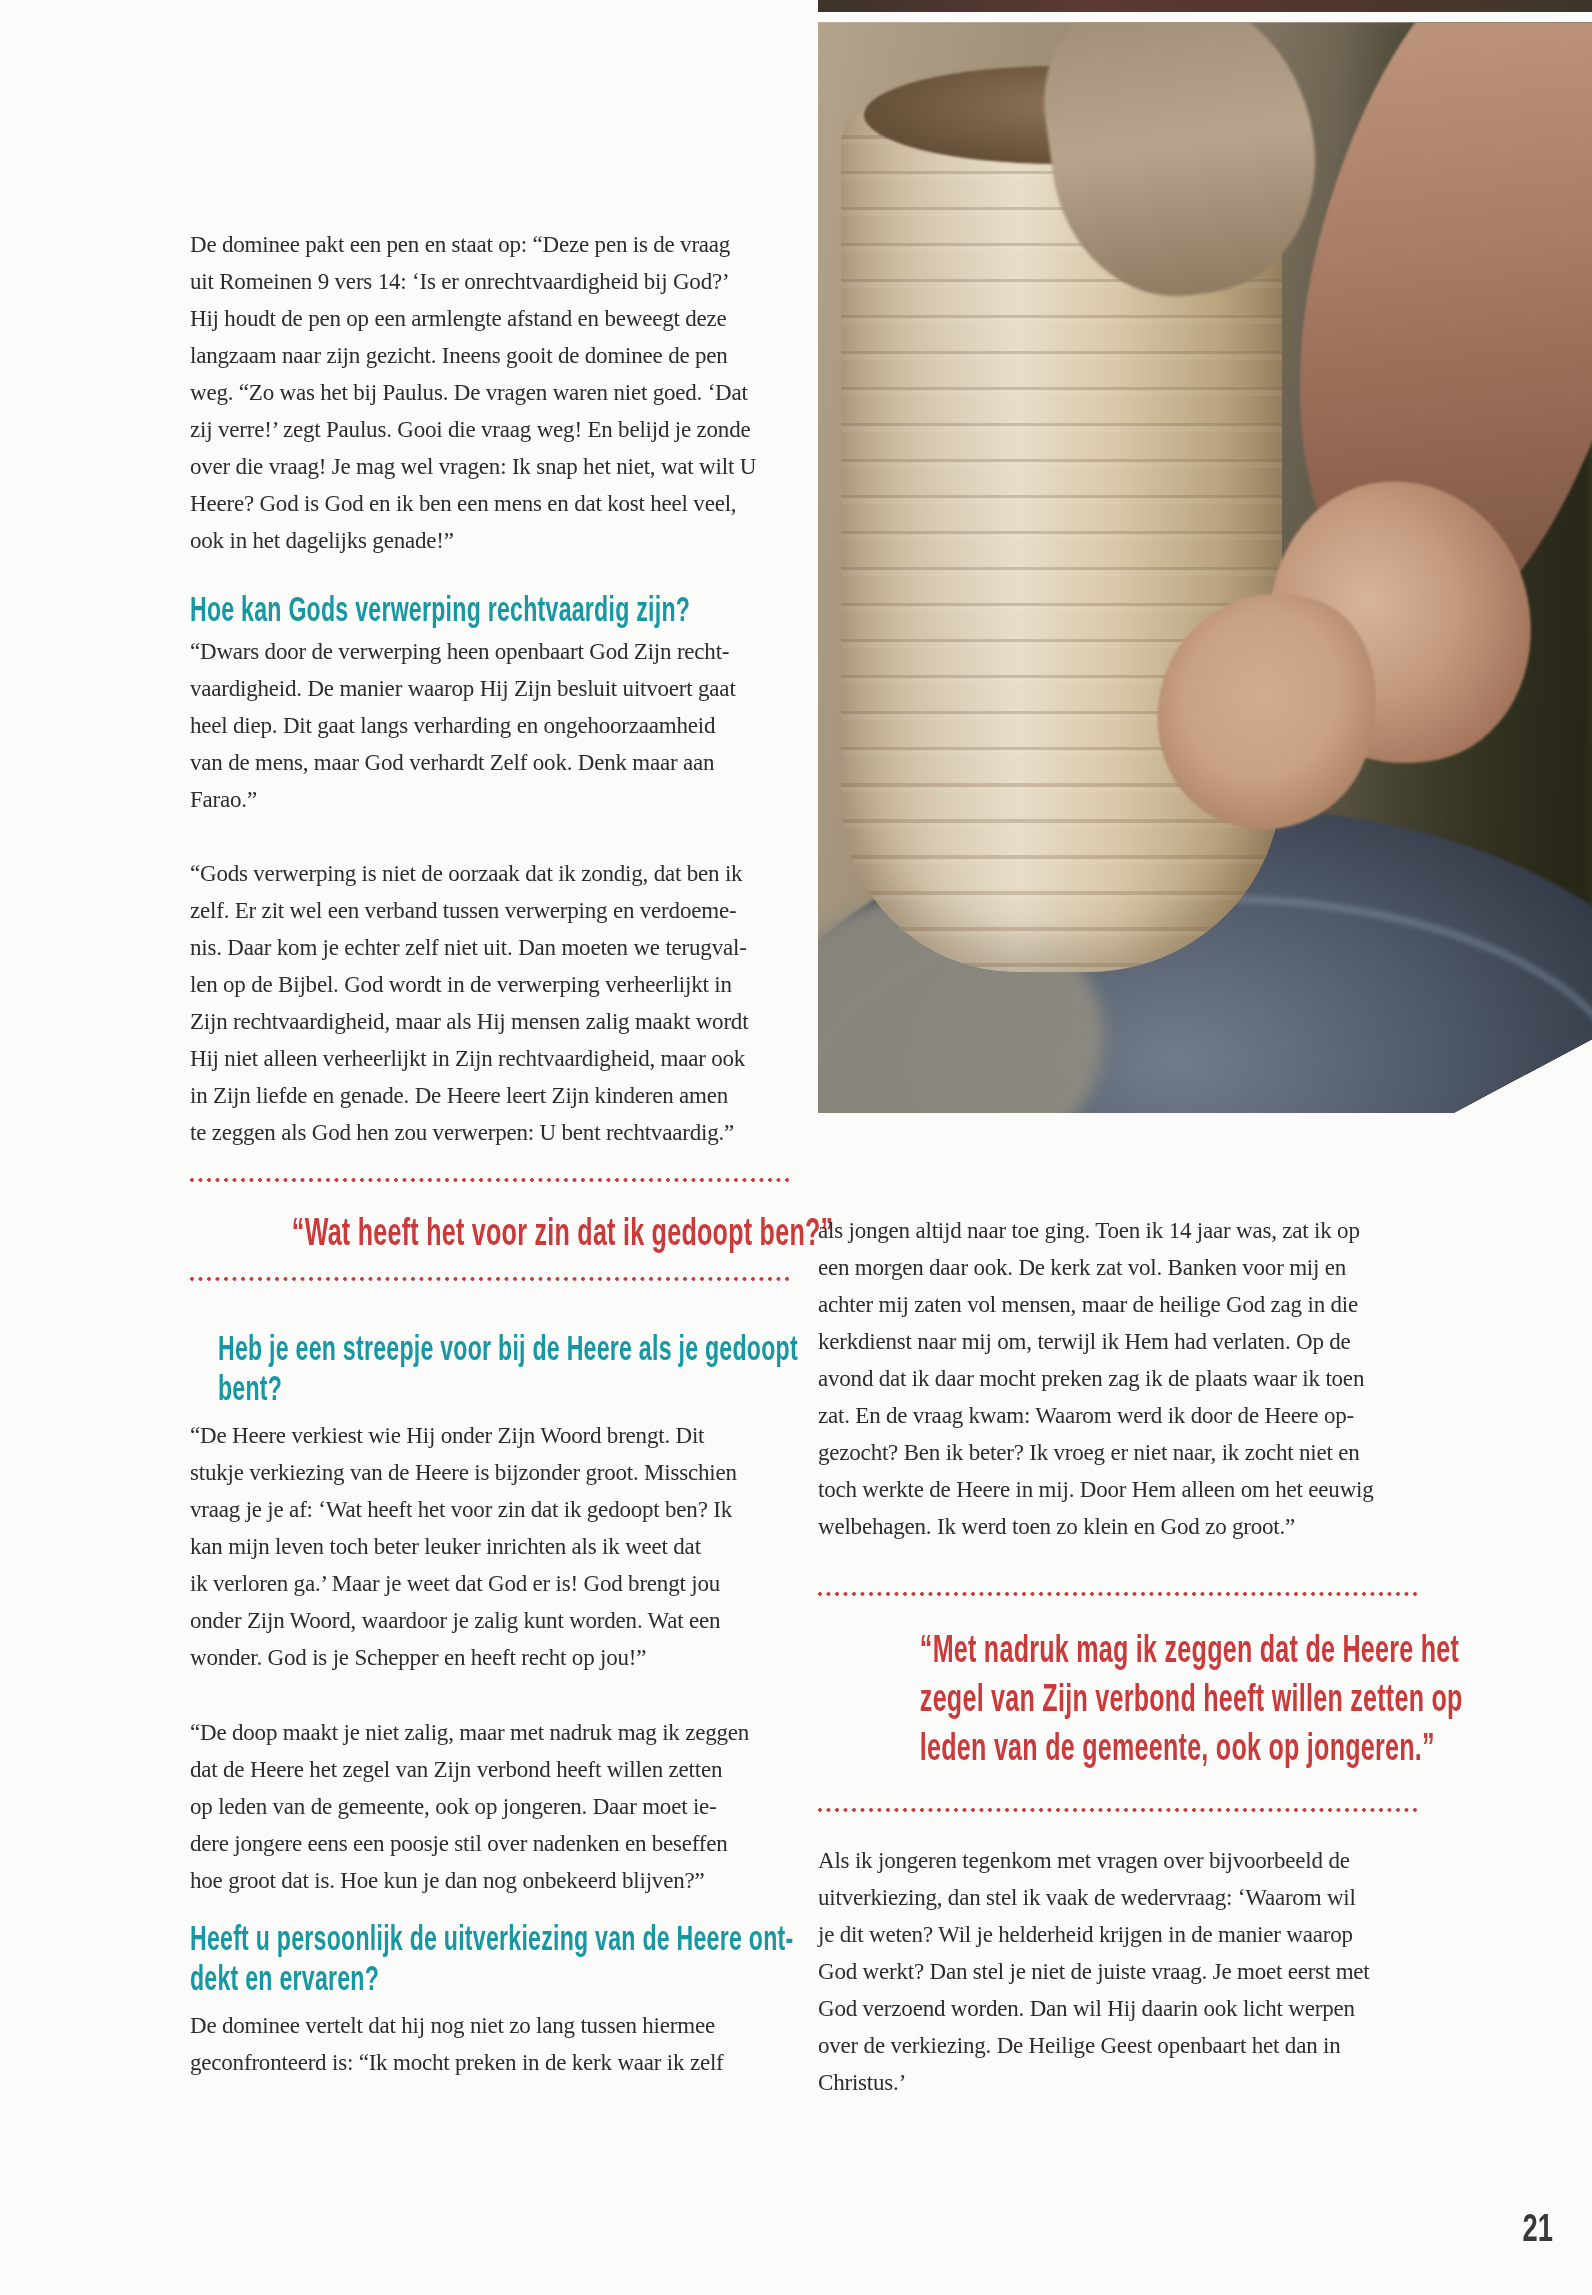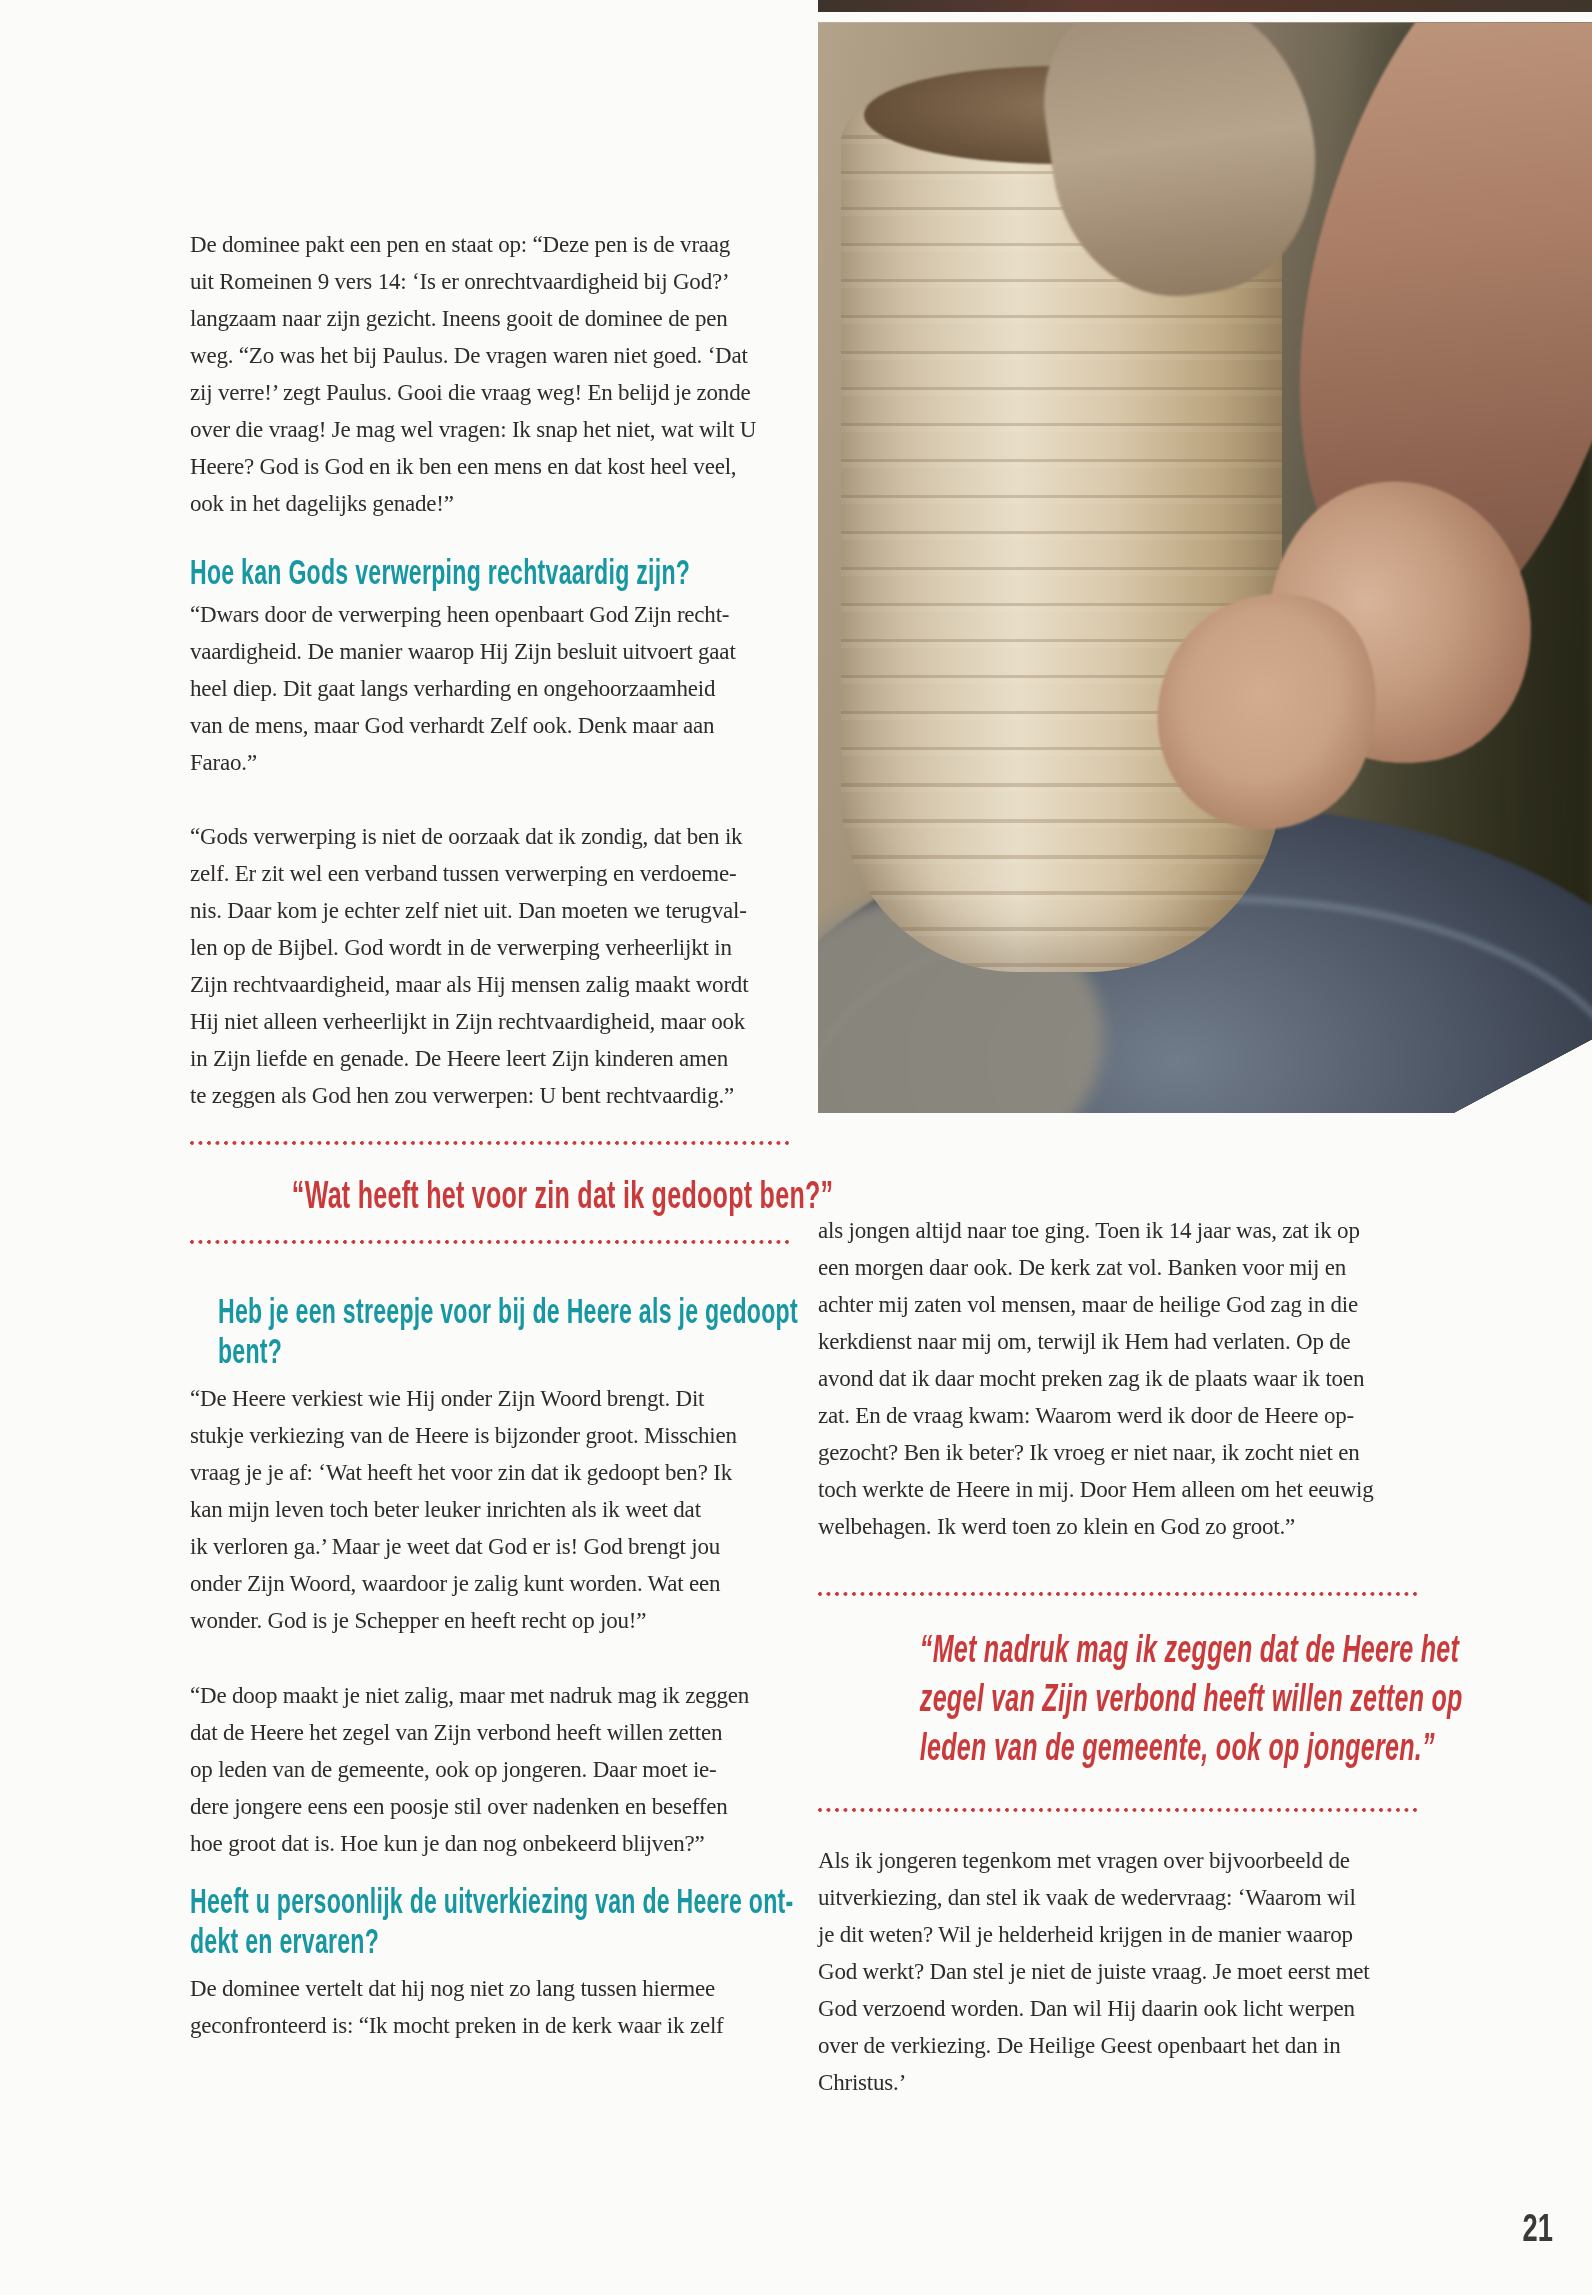--- a/index.html
+++ b/index.html
@@ -56,21 +56,21 @@
   #lc-dotted1{margin-top:27px;}
   #lc-quote{margin-top:28px;}
   #lc-dotted2{margin-top:22.4px;}
   #lc-heading2{margin-top:47px;margin-left:28px;}
   #lc-para4{margin-top:8.6px;}
   #lc-para5{margin-top:38px;}
   #lc-heading3{margin-top:19px;}
   #lc-para6{margin-top:8.6px;}
   
   #rc-dotted1{margin-top:47px;}
-  #rc-quote{margin-top:29px;font-style:italic;}
+  #rc-quote{margin-top:29px;}
   #rc-dotted2{margin-top:36px;}
   #rc-para2{margin-top:29px;}
   
   .page-number{
     position:absolute; left:1458px; top:2209px; width:95px;
     text-align:right;
     font-family:"Liberation Sans",sans-serif;
     font-weight:700; font-size:38px; line-height:38px;
     color:var(--pagenum,#3b3936);
     transform:scaleX(0.72);
@@ -180,20 +180,21 @@
     <div class="shape ph-clay-top"></div>
     <div class="shape ph-arm"></div>
     <div class="shape ph-hand"></div>
     <div class="shape ph-hand2"></div>
   </div>
 
   <div class="col col-left">
     <div id="lc-para1" class="body-par">
         <div class="line">De dominee pakt een pen en staat op: “Deze pen is de vraag</div>
         <div class="line">uit Romeinen 9 vers 14: ‘Is er onrechtvaardigheid bij God?’</div>
+        <div class="line">Hij houdt de pen op een armlengte afstand en beweegt deze</div>
         <div class="line">langzaam naar zijn gezicht. Ineens gooit de dominee de pen</div>
         <div class="line">weg. “Zo was het bij Paulus. De vragen waren niet goed. ‘Dat</div>
         <div class="line">zij verre!’ zegt Paulus. Gooi die vraag weg! En belijd je zonde</div>
         <div class="line">over die vraag! Je mag wel vragen: Ik snap het niet, wat wilt U</div>
         <div class="line">Heere? God is God en ik ben een mens en dat kost heel veel,</div>
         <div class="line">ook in het dagelijks genade!”</div>
       </div>
 
     <div id="lc-heading1" class="heading">
         <div class="h-line">Hoe kan Gods verwerping rechtvaardig zijn?</div>

